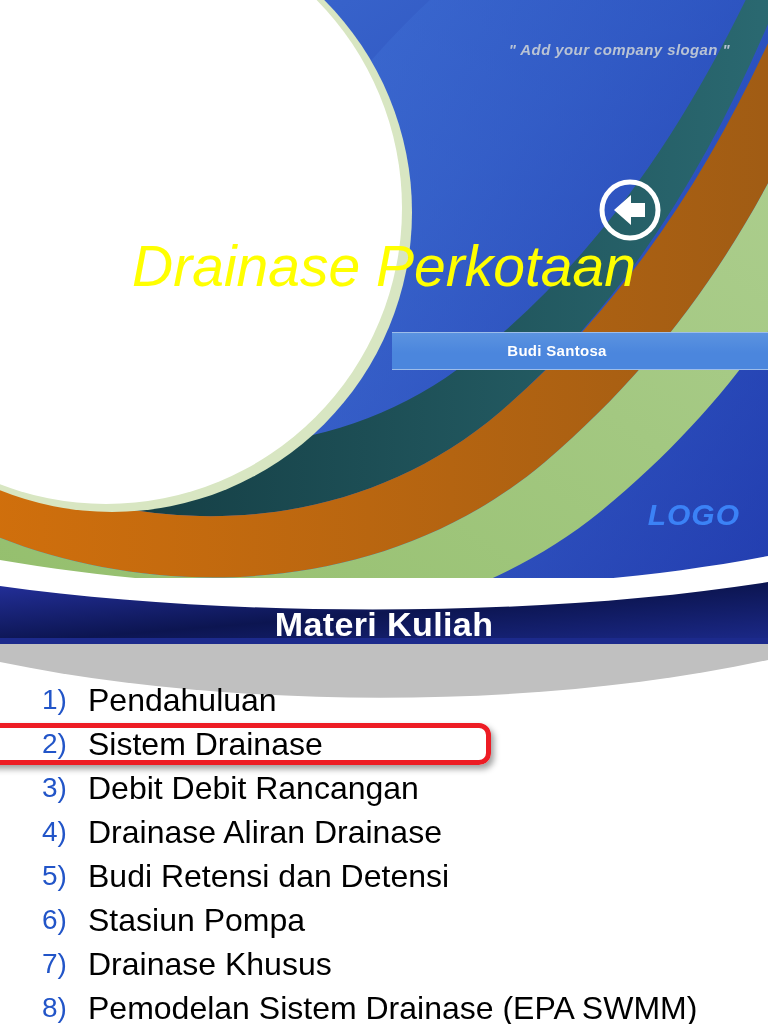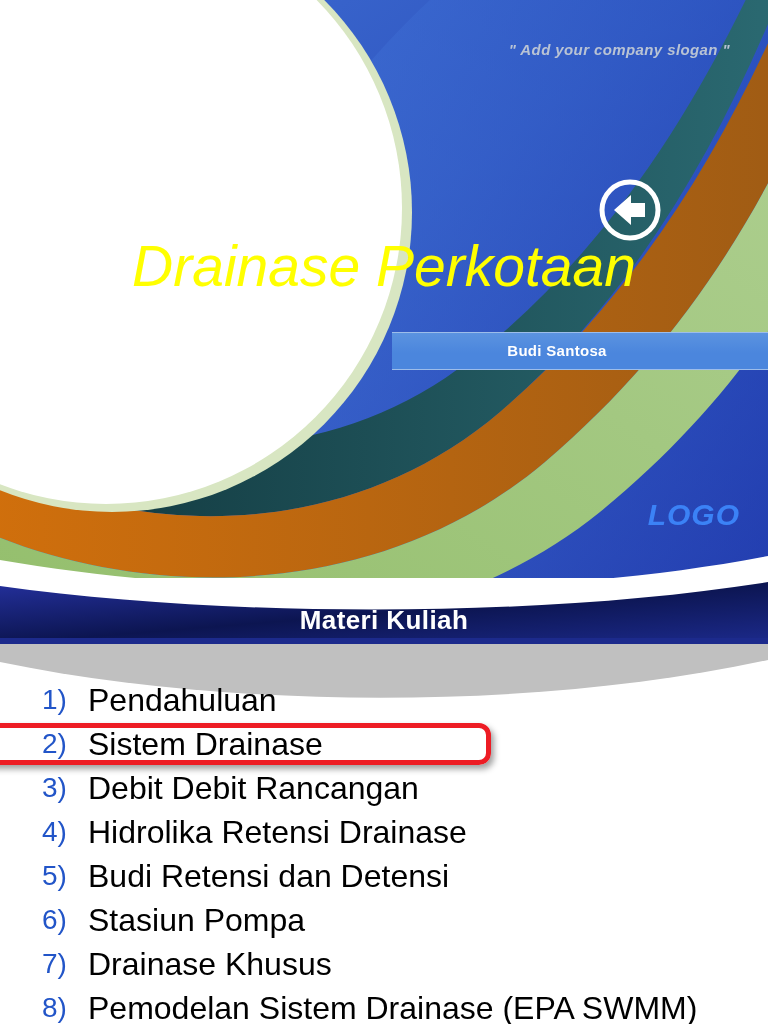--- a/index.html
+++ b/index.html
@@ -116,21 +116,21 @@
     position: absolute;
     left: 0; top: 0;
     width: 768px; height: 446px;
   }
   #section-title {
     position: absolute;
     left: 0; top: 27px;
     width: 768px;
     text-align: center;
     color: #ffffff;
-    font-size: 26px;
+    font-size: 34px;
     font-weight: bold;
     letter-spacing: .4px;
     z-index: 6;
   }
 
   
   #topic-list {
     position: absolute;
     left: 0; top: 100px;
     width: 768px;
@@ -278,21 +278,21 @@
         <div class="highlight-box"></div>
         <span class="topic-num">2)</span>
         <span class="topic-label">Sistem Drainase</span>
       </div>
       <div class="topic-row">
         <span class="topic-num">3)</span>
         <span class="topic-label">Debit Debit Rancangan</span>
       </div>
       <div class="topic-row">
         <span class="topic-num">4)</span>
-        <span class="topic-label">Hidrolika Retensi Drainase</span>
+        <span class="topic-label">Drainase Aliran Drainase</span>
       </div>
       <div class="topic-row">
         <span class="topic-num">5)</span>
         <span class="topic-label">Budi Retensi dan Detensi</span>
       </div>
       <div class="topic-row">
         <span class="topic-num">6)</span>
         <span class="topic-label">Stasiun Pompa</span>
       </div>
       <div class="topic-row">

